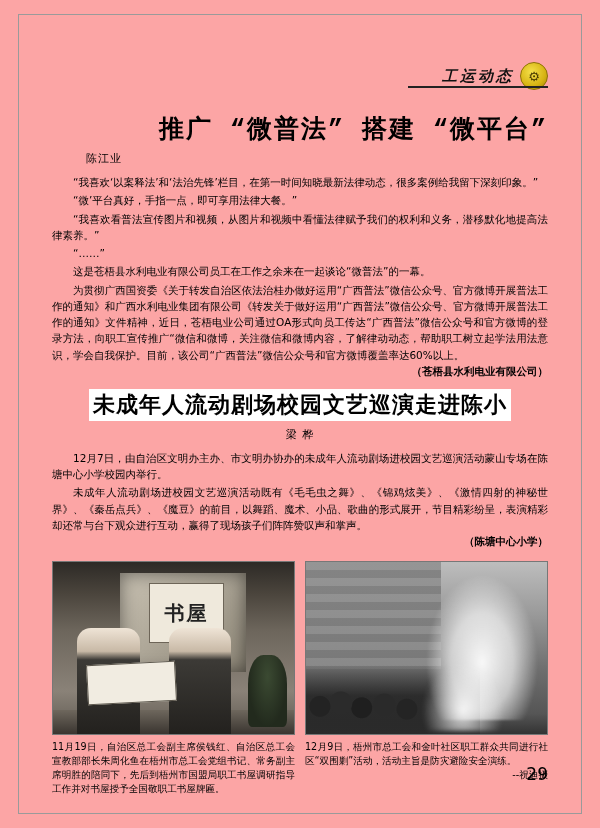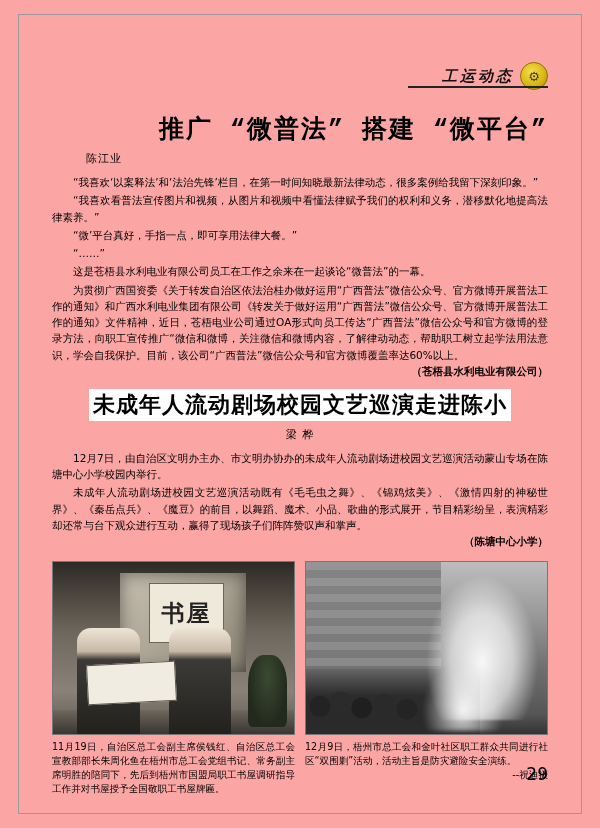--- a/index.html
+++ b/index.html
@@ -149,21 +149,21 @@
     width: 52%; height: 58%;
     background: linear-gradient(135deg, #c9c2b3, #8d8677);
     box-shadow: inset 0 0 18px rgba(0,0,0,.5);
   }
   .ph-l-cal {
     position: absolute; left: 40%; top: 12%;
     width: 30%; height: 34%;
     background: #efe9dc;
     border: 1px solid #6d6558;
     color: #222;
-    font-size: 23px;
+    font-size: 20px;
     font-weight: bold;
     display: flex; align-items: center; justify-content: center;
     letter-spacing: 2px;
   }
   .ph-l-p1, .ph-l-p2 {
     position: absolute; bottom: 0;
     width: 26%; height: 62%;
     background: linear-gradient(to bottom, #efe4d6 0%, #c8b9a6 22%, #3c3a36 30%, #23211e 100%);
     border-radius: 14px 14px 0 0;
   }
@@ -259,22 +259,22 @@
     <span class="runhead-badge">⚙</span>
   </div>
   <div class="runhead-rule"></div>
 
   <div class="content">
 
     <h1 class="headline1">推广 “微普法” 搭建 “微平台”</h1>
     <div class="byline">陈江业</div>
 
     <p class="body">“我喜欢‘以案释法’和‘法治先锋’栏目，在第一时间知晓最新法律动态，很多案例给我留下深刻印象。”</p>
+    <p class="body">“微’平台真好，手指一点，即可享用法律大餐。”</p>
     <p class="body">“我喜欢看普法宣传图片和视频，从图片和视频中看懂法律赋予我们的权利和义务，潜移默化地提高法律素养。”</p>
-    <p class="body">“微’平台真好，手指一点，即可享用法律大餐。”</p>
     <p class="body">“……”</p>
     <p class="body">这是苍梧县水利电业有限公司员工在工作之余来在一起谈论“微普法”的一幕。</p>
     <p class="body">为贯彻广西国资委《关于转发自治区依法治桂办做好运用“广西普法”微信公众号、官方微博开展普法工作的通知》和广西水利电业集团有限公司《转发关于做好运用“广西普法”微信公众号、官方微博开展普法工作的通知》文件精神，近日，苍梧电业公司通过OA形式向员工传达“广西普法”微信公众号和官方微博的登录方法，向职工宣传推广“微信和微博，关注微信和微博内容，了解律动动态，帮助职工树立起学法用法意识，学会自我保护。目前，该公司“广西普法”微信公众号和官方微博覆盖率达60%以上。</p>
     <p class="sig">（苍梧县水利电业有限公司）</p>
 
     <h2 class="headline2">
       <span class="h2txt">未成年人流动剧场校园文艺巡演走进陈小</span>
     </h2>
     <div class="byline center">梁 桦</div>
 

